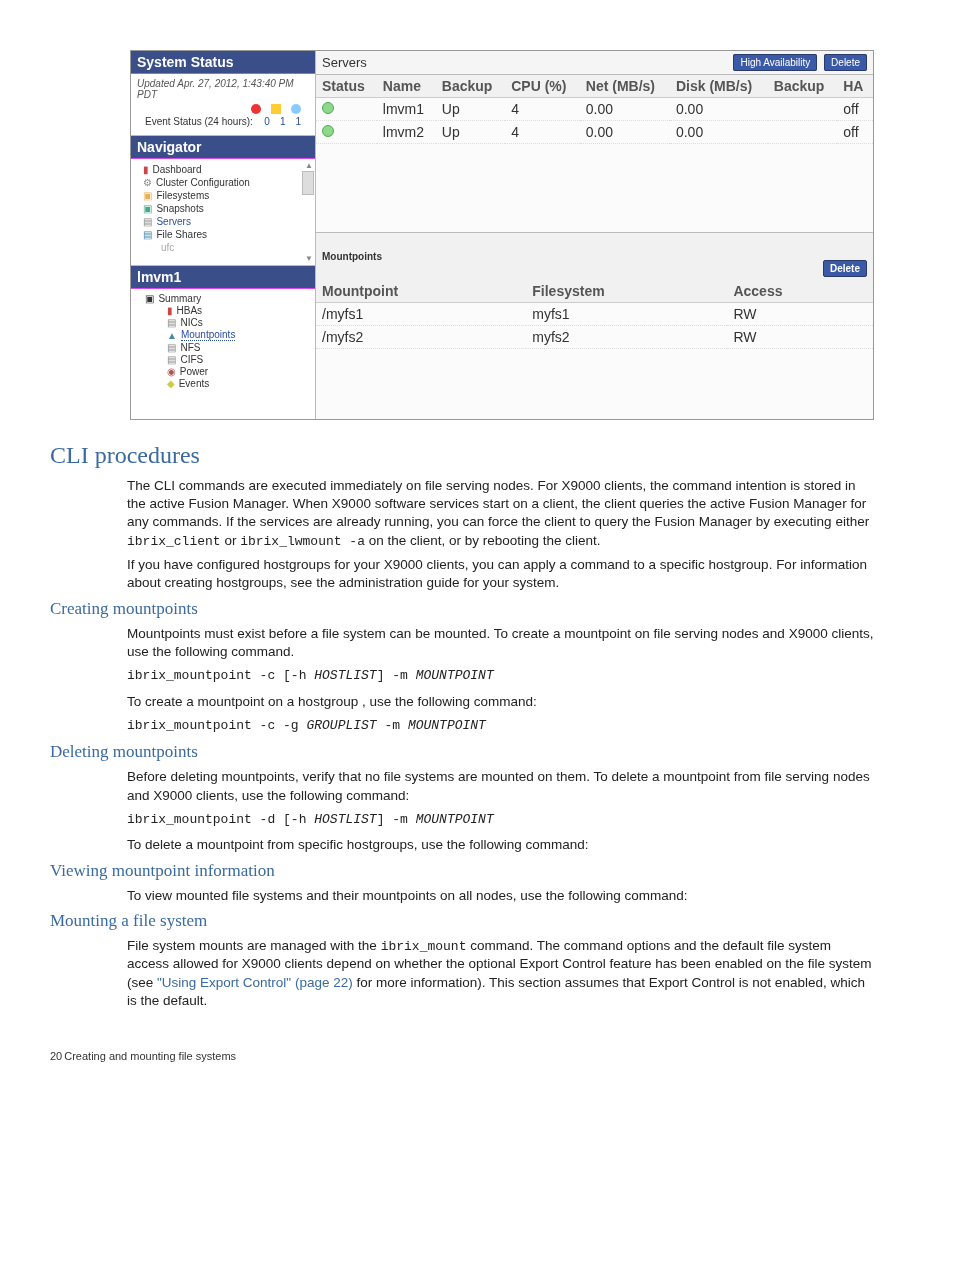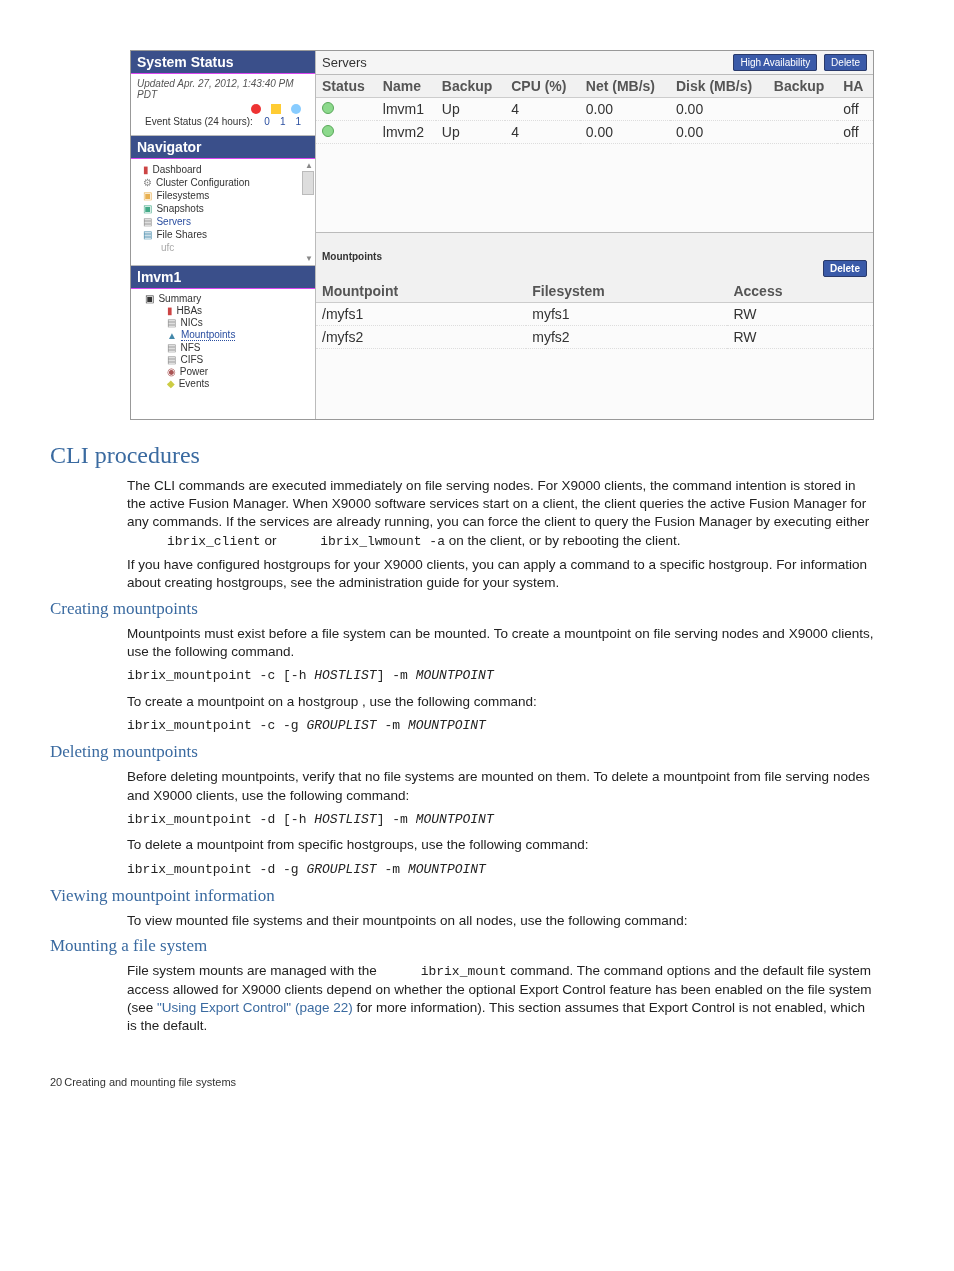--- a/index.html
+++ b/index.html
@@ -185,21 +185,20 @@
   }
   .body-text {
     margin-left: 77px;
     font-size: 13.5px;
     line-height: 1.35;
   }
   .body-text p { margin: 6px 0; }
   code, .mono {
     font-family: "Courier New", monospace;
     font-size: 13px;
-    margin-left: 40px;
   }
   pre.cmd {
     font-family: "Courier New", monospace;
     font-size: 13px;
     margin: 4px 0 8px 0;
     white-space: pre;
   }
   .link { color:#3a6aa0; }
   .footer {
     margin-top: 40px;
@@ -398,21 +397,20 @@
     <pre class="cmd">ibrix_mountpoint -c [-h <i>HOSTLIST</i>] -m <i>MOUNTPOINT</i></pre>
     <p>To create a mountpoint on a hostgroup , use the following command:</p>
     <pre class="cmd">ibrix_mountpoint -c -g <i>GROUPLIST</i> -m <i>MOUNTPOINT</i></pre>
   </div>
 
   <h2 class="sub">Deleting mountpoints</h2>
   <div class="body-text">
     <p>Before deleting mountpoints, verify that no file systems are mounted on them. To delete a mountpoint from file serving nodes and X9000 clients, use the following command:</p>
     <pre class="cmd">ibrix_mountpoint -d [-h <i>HOSTLIST</i>] -m <i>MOUNTPOINT</i></pre>
     <p>To delete a mountpoint from specific hostgroups, use the following command:</p>
-    <pre class="cmd">ibrix_mountpoint -d -g <i>GROUPLIST</i> -m <i>MOUNTPOINT</i></pre>
   </div>
 
   <h2 class="sub">Viewing mountpoint information</h2>
   <div class="body-text">
     <p>To view mounted file systems and their mountpoints on all nodes, use the following command:</p>
   </div>
 
   <h2 class="sub">Mounting a file system</h2>
   <div class="body-text">
     <p>

